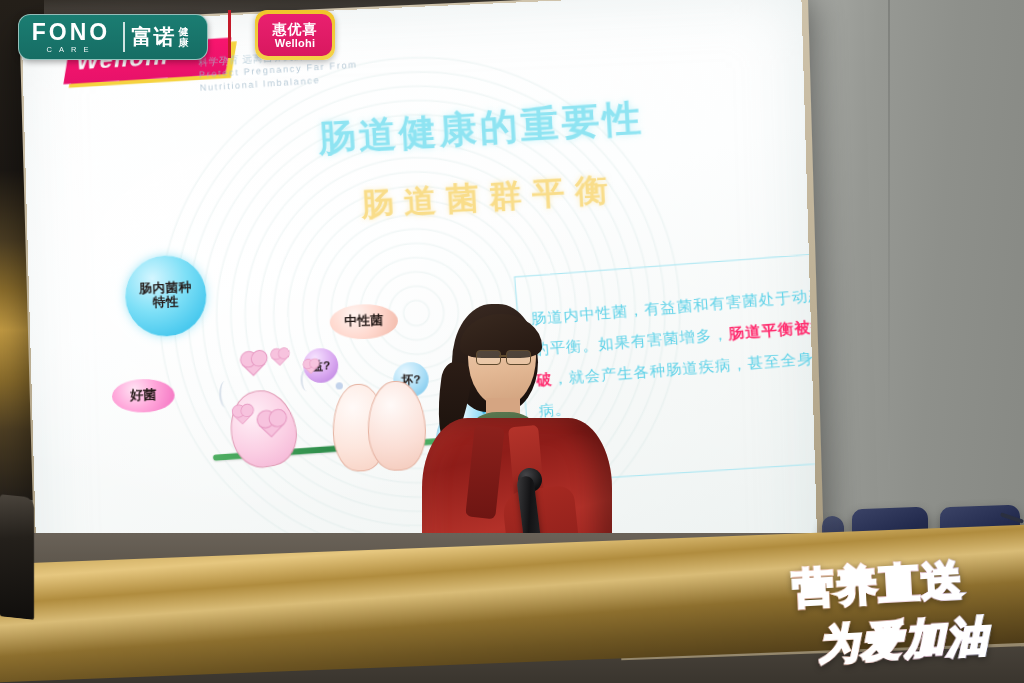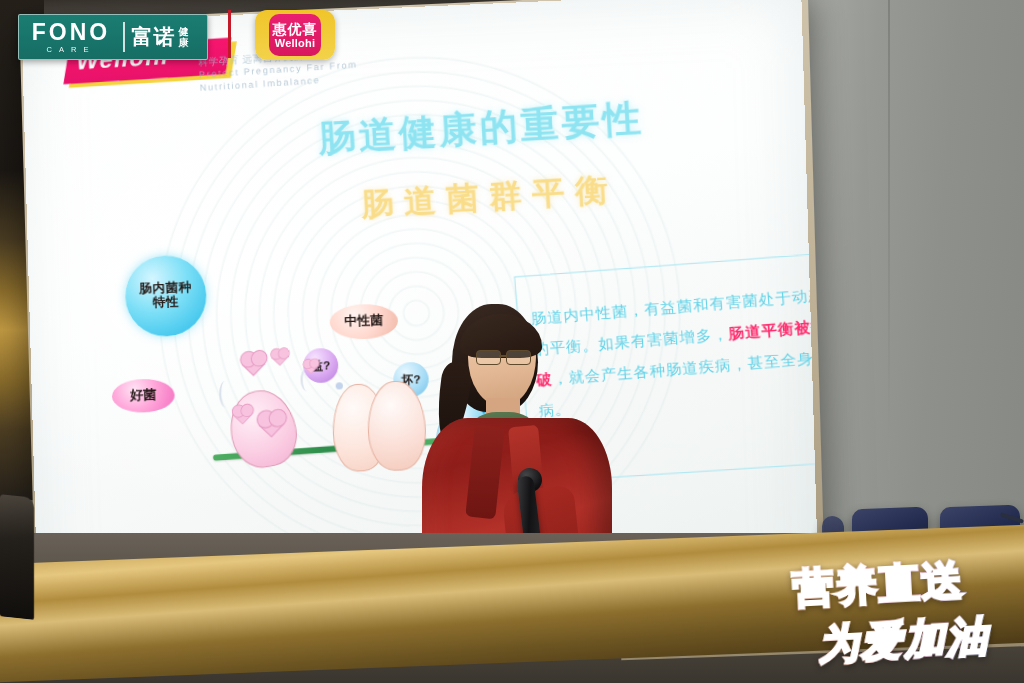--- a/index.html
+++ b/index.html
@@ -384,21 +384,21 @@
     border-radius: 6px;
   }
 
   
   .logo-row {
     position: absolute; left: 0; top: 0; width: 340px; height: 66px;
   }
   .fono-logo {
     position: absolute; left: 18px; top: 14px; width: 188px; height: 44px;
     background: linear-gradient(180deg, #1b7d72 0%, #166d64 100%);
-    border-radius: 2px;
+    border-radius: 12px;
     border: 1.5px solid rgba(255,255,255,.55);
     display: flex; align-items: center;
     box-shadow: 0 2px 6px rgba(0,0,0,.35);
   }
   .fono-left {
     position: relative; width: 104px; height: 100%;
     display: flex; flex-direction: column; align-items: center; justify-content: center;
   }
   .fono-word {
     color: #fff; font-size: 23px; font-weight: bold; letter-spacing: 3px;
@@ -423,21 +423,21 @@
     background: #c31a2a;
   }
   .wellohi-logo {
     position: absolute; left: 255px; top: 10px; width: 80px; height: 50px;
     background: linear-gradient(180deg, #f0c52a 0%, #f3d24a 100%);
     border-radius: 12px;
     box-shadow: 0 2px 6px rgba(0,0,0,.3);
     display: flex; align-items: center; justify-content: center;
   }
   .wellohi-inner {
-    width: 52px; height: 42px;
+    width: 74px; height: 42px;
     background: linear-gradient(180deg, #e9206f 0%, #d9185f 100%);
     border-radius: 10px;
     display: flex; flex-direction: column; align-items: center; justify-content: center;
     color: #fff;
   }
   .wellohi-cn { font-size: 14px; font-weight: bold; letter-spacing: 1px; line-height: 16px; }
   .wellohi-en { font-size: 11px; font-weight: bold; letter-spacing: .2px; }
 
   
   .watermark {

